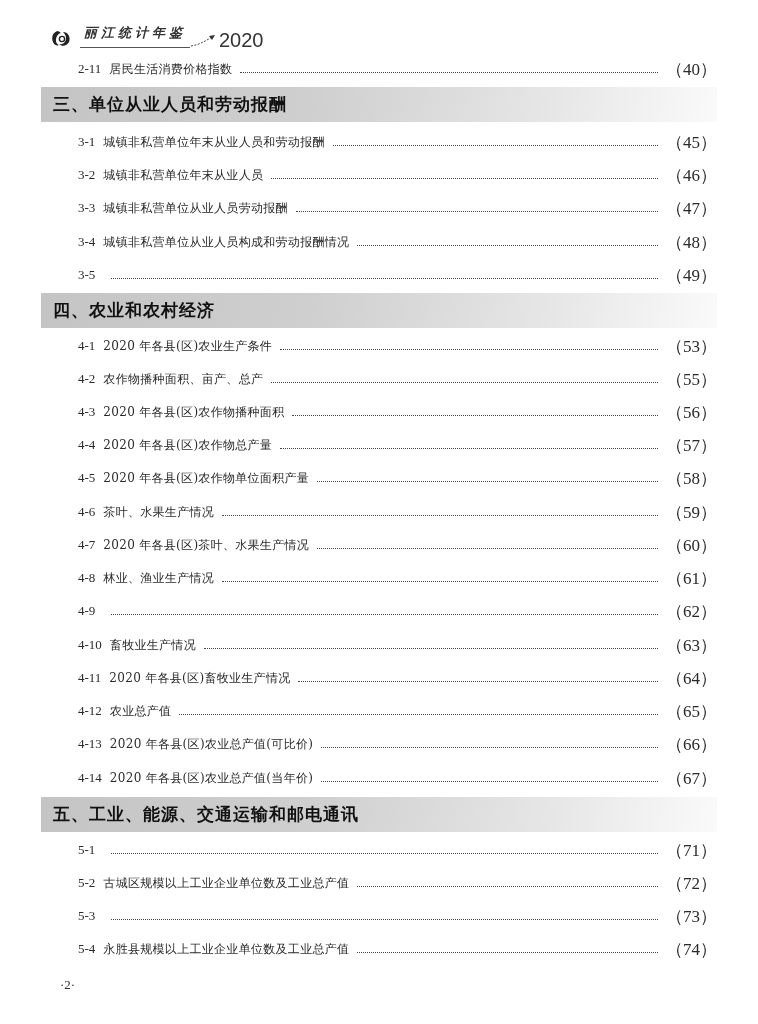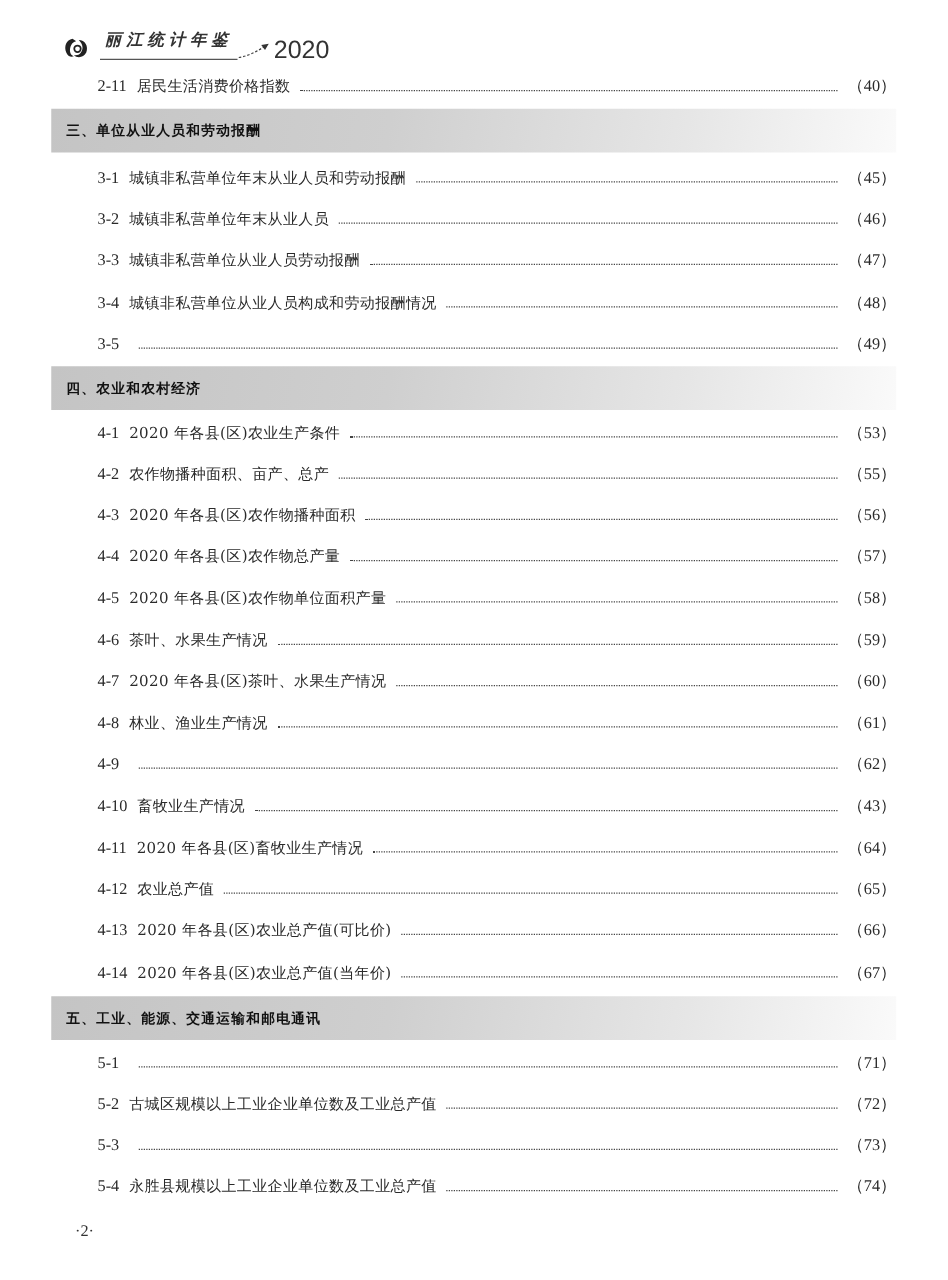--- a/index.html
+++ b/index.html
@@ -33,30 +33,30 @@
   .entry .num {
     font-family: "Liberation Serif", serif; font-size: 13px;
     white-space: nowrap; margin-right: 8px; flex: 0 0 auto;
   }
   .entry .title { white-space: nowrap; flex: 0 0 auto; letter-spacing: 0.3px; }
   .entry .leader {
     flex: 1 1 auto; margin: 0 8px; height: 1px; align-self: center;
     border-bottom: 1.6px dotted #444; position: relative; top: 3px;
   }
   .entry .page {
-    font-family: "Liberation Serif", serif; font-size: 13px;
+    font-family: "Liberation Serif", serif; font-size: 17px;
     white-space: nowrap; flex: 0 0 auto;
   }
   .section-band {
     position: absolute; left: 41px; width: 676px; height: 35px;
     background: linear-gradient(100deg, #c4c4c4 0%, #cfcfcf 40%, #e6e6e6 75%, #fafafa 100%);
     display: flex; align-items: center;
   }
   .section-band .section-title {
-    margin-left: 12px; font-size: 11px; font-weight: bold; color: #111;
+    margin-left: 12px; font-size: 17px; font-weight: bold; color: #111;
     letter-spacing: 1px;
   }
   .page-number {
     position: absolute; left: 60px; top: 977px;
     font-family: "Liberation Serif", serif; font-size: 13px; color: #333;
   }
 </style>
 </head>
 <body>
 
@@ -169,21 +169,21 @@
   </div>
   <div class="entry" style="top:601px">
     <span class="num">4-9</span>
     <span class="leader"></span>
     <span class="page">（62）</span>
   </div>
   <div class="entry" style="top:635px">
     <span class="num">4-10</span>
     <span class="title">畜牧业生产情况</span>
     <span class="leader"></span>
-    <span class="page">（43）</span>
+    <span class="page">（63）</span>
   </div>
   <div class="entry" style="top:668px">
     <span class="num">4-11</span>
     <span class="title">2020 年各县(区)畜牧业生产情况</span>
     <span class="leader"></span>
     <span class="page">（64）</span>
   </div>
   <div class="entry" style="top:701px">
     <span class="num">4-12</span>
     <span class="title">农业总产值</span>

